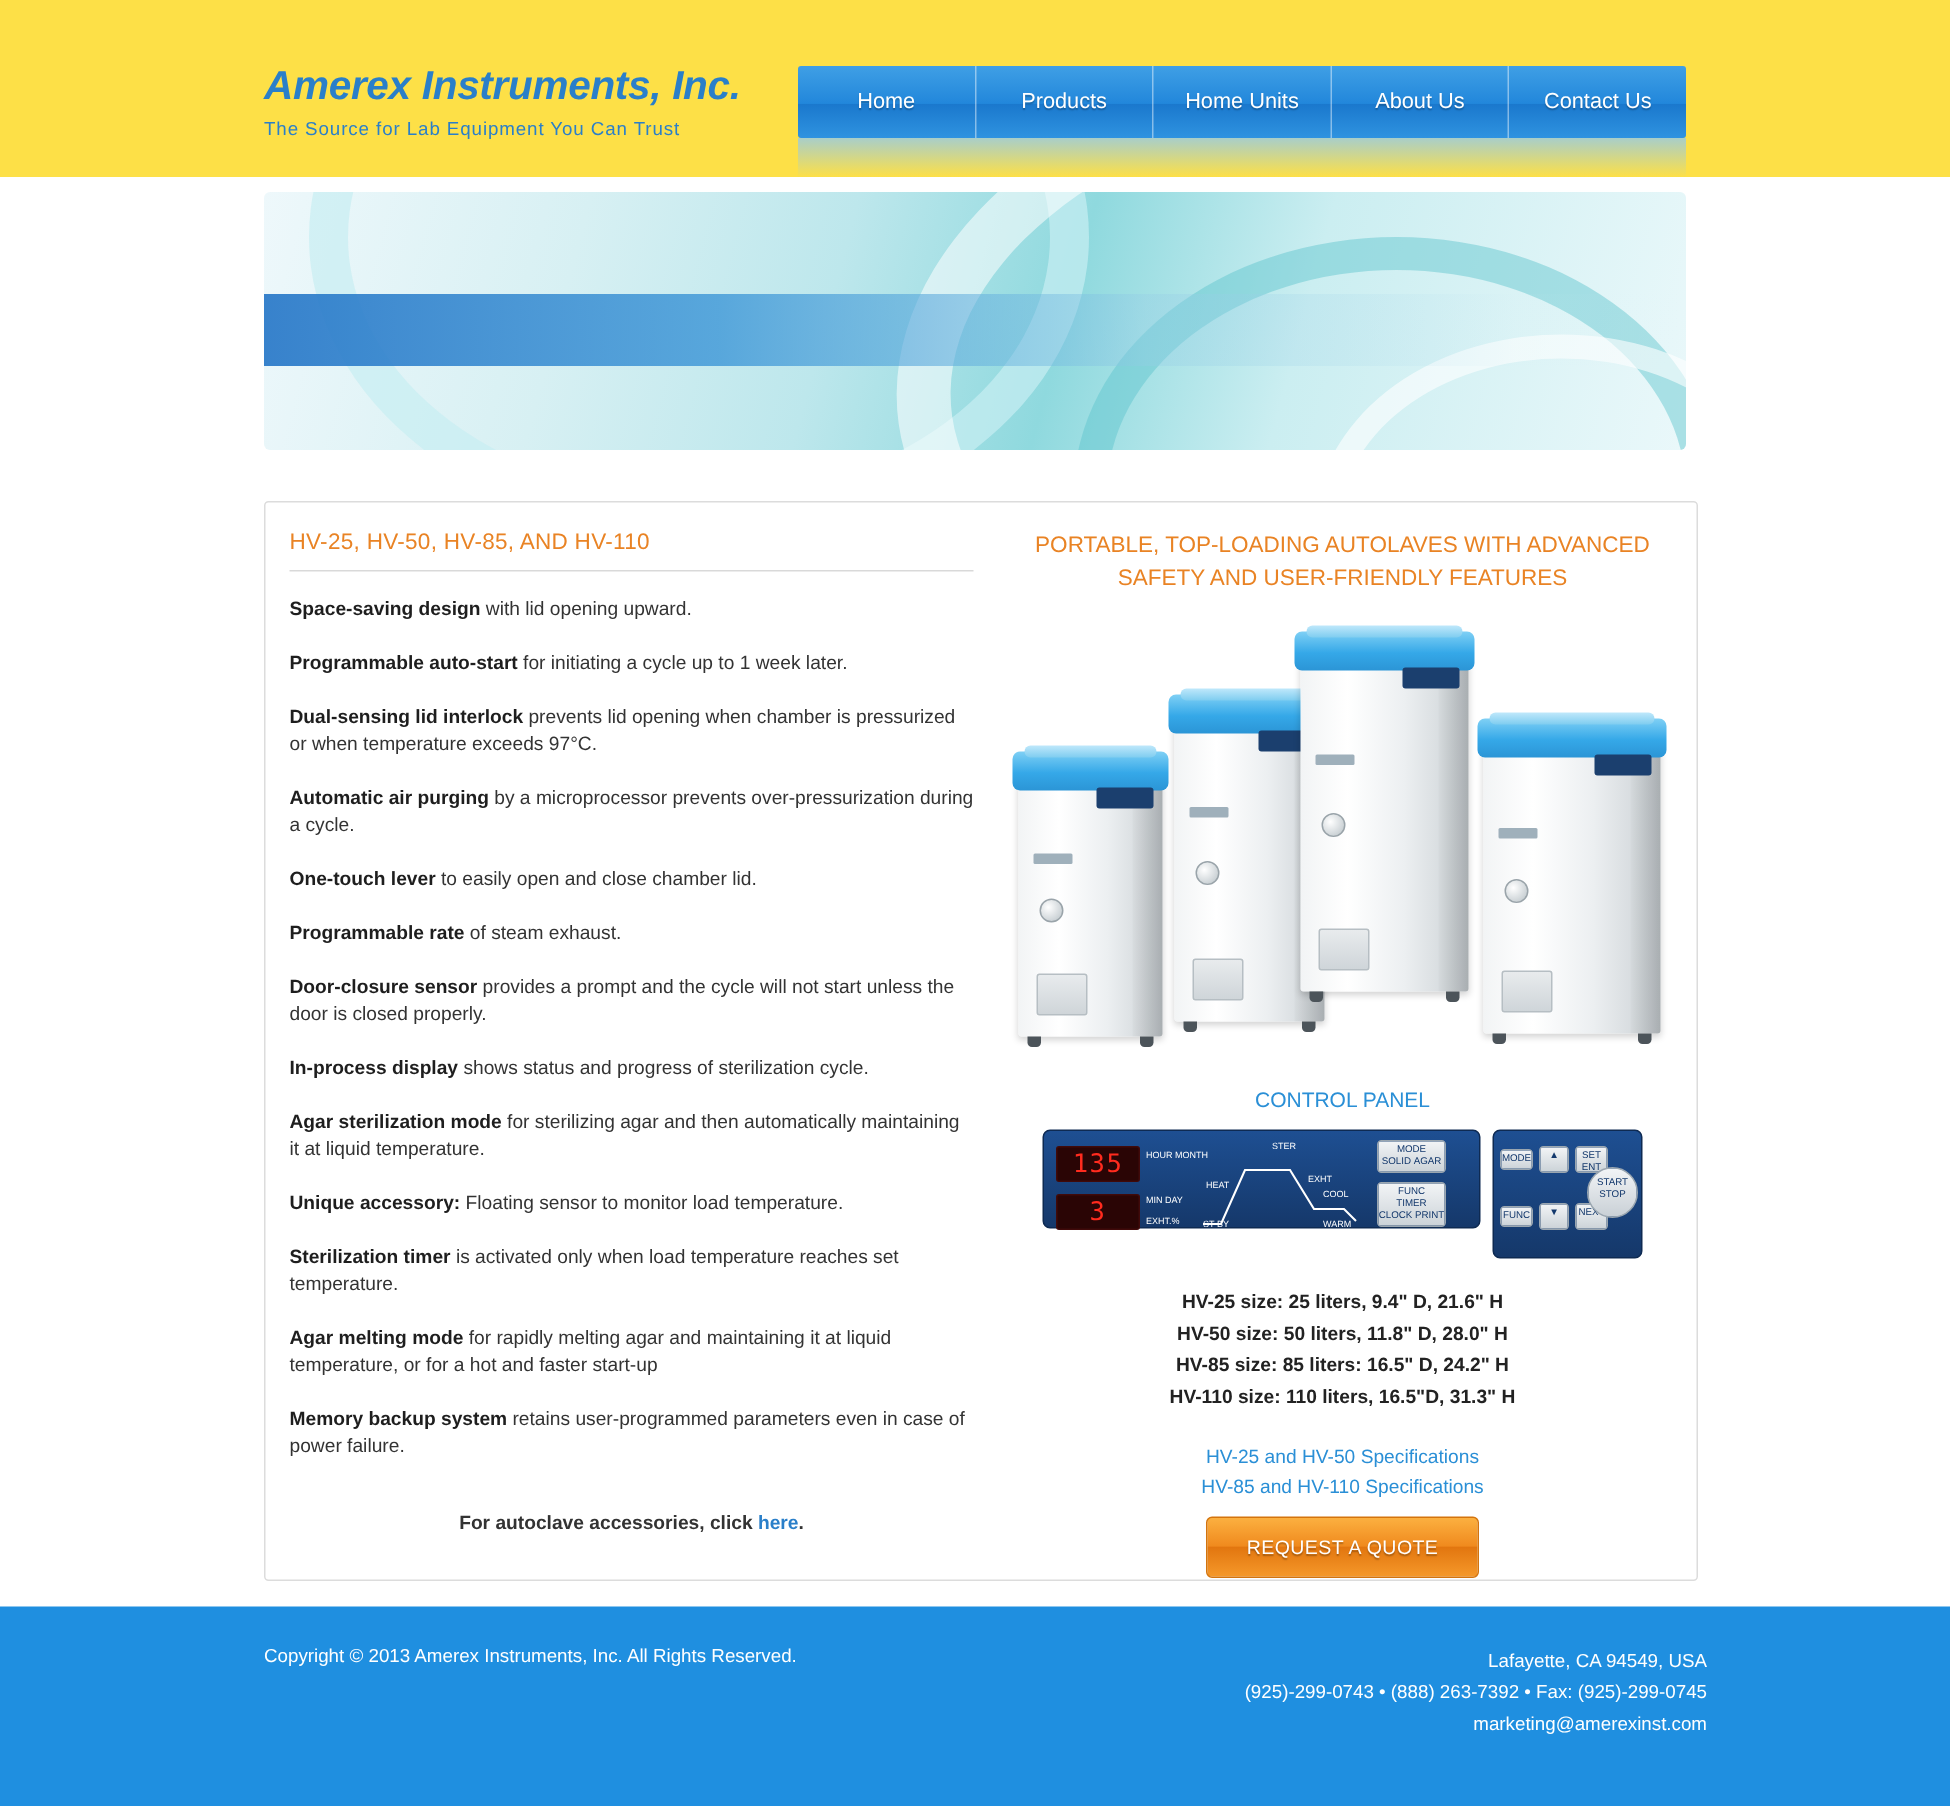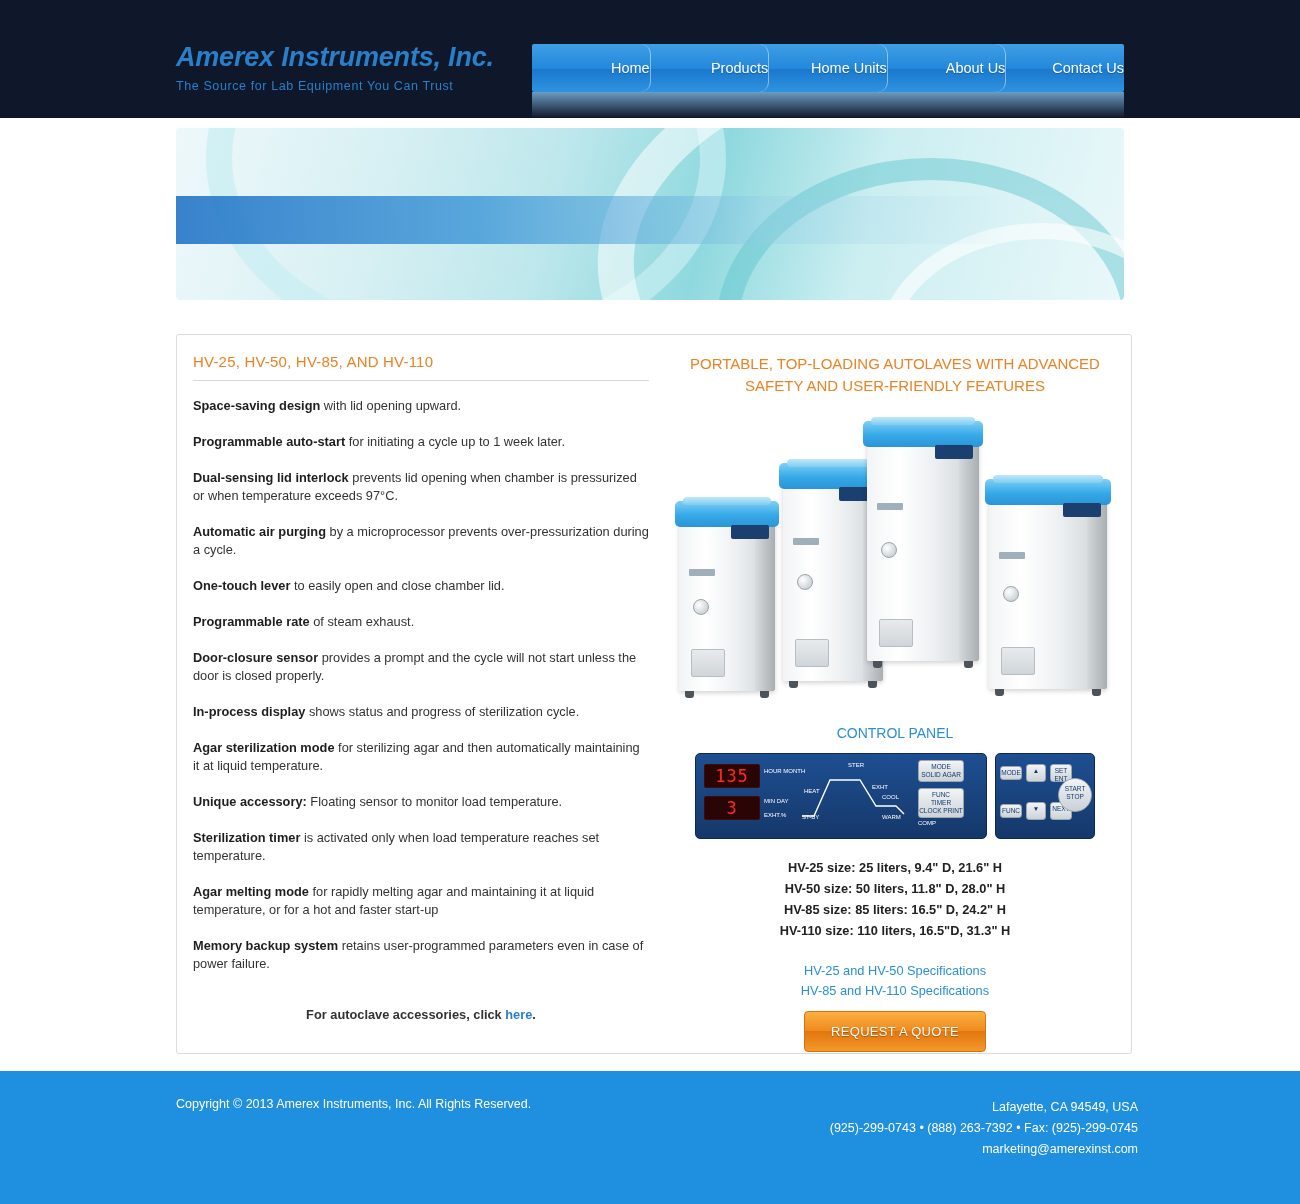--- a/index.html
+++ b/index.html
@@ -8,21 +8,21 @@
     background: #ffffff;
     font-family: "Liberation Sans", sans-serif;
   }
   body { width: 1300px; height: 1204px; position: relative; overflow: hidden; }
 
   
   .header {
     position: relative;
     width: 1300px;
     height: 118px;
-    background: #0f172a;
+    background: #fde047;
   }
   .logo-block {
     position: absolute;
     left: 176px; top: 44px;
     width: 350px;
   }
   .logo-title {
     font-size: 27px;
     font-weight: bold;
     font-style: italic;
@@ -42,29 +42,28 @@
     position: absolute;
     left: 532px; top: 44px;
     width: 592px; height: 48px;
     background: linear-gradient(180deg,#3f9fe5 0%, #2287db 52%, #1a78cd 53%, #2f93e0 100%);
     display: flex;
     align-items: center;
     border-radius: 2px;
   }
   .nav-item {
     flex: 1;
-    text-align: right;
+    text-align: center;
     color: #ffffff;
     font-size: 14.5px;
     line-height: 48px;
     height: 48px;
     border-right: 1px solid rgba(255,255,255,0.45);
     cursor: pointer;
     text-shadow: 0 1px 1px rgba(0,0,0,0.25);
-    border-radius: 10px;
   }
   .nav-item:last-child { border-right: none; }
   .nav-glow {
     position: absolute;
     left: 532px; top: 92px;
     width: 592px; height: 26px;
     background: linear-gradient(180deg, rgba(140,200,245,0.75) 0%, rgba(255,255,255,0) 100%);
   }
 
   
@@ -252,21 +251,21 @@
   }
 
   
   .cpanel {
     position: relative;
     width: 400px; height: 86px;
     margin: 0 auto 18px auto;
   }
   .cp-left {
     position: absolute; left: 0; top: 0;
-    width: 292px; height: 86px;
+    width: 292px; height: 66px;
     background: linear-gradient(180deg,#1e4f92,#15386a);
     border-radius: 5px;
     border: 1px solid #0e2a52;
   }
   .cp-right {
     position: absolute; right: 0; top: 0;
     width: 100px; height: 86px;
     background: linear-gradient(180deg,#1e4f92,#15386a);
     border-radius: 5px;
     border: 1px solid #0e2a52;

